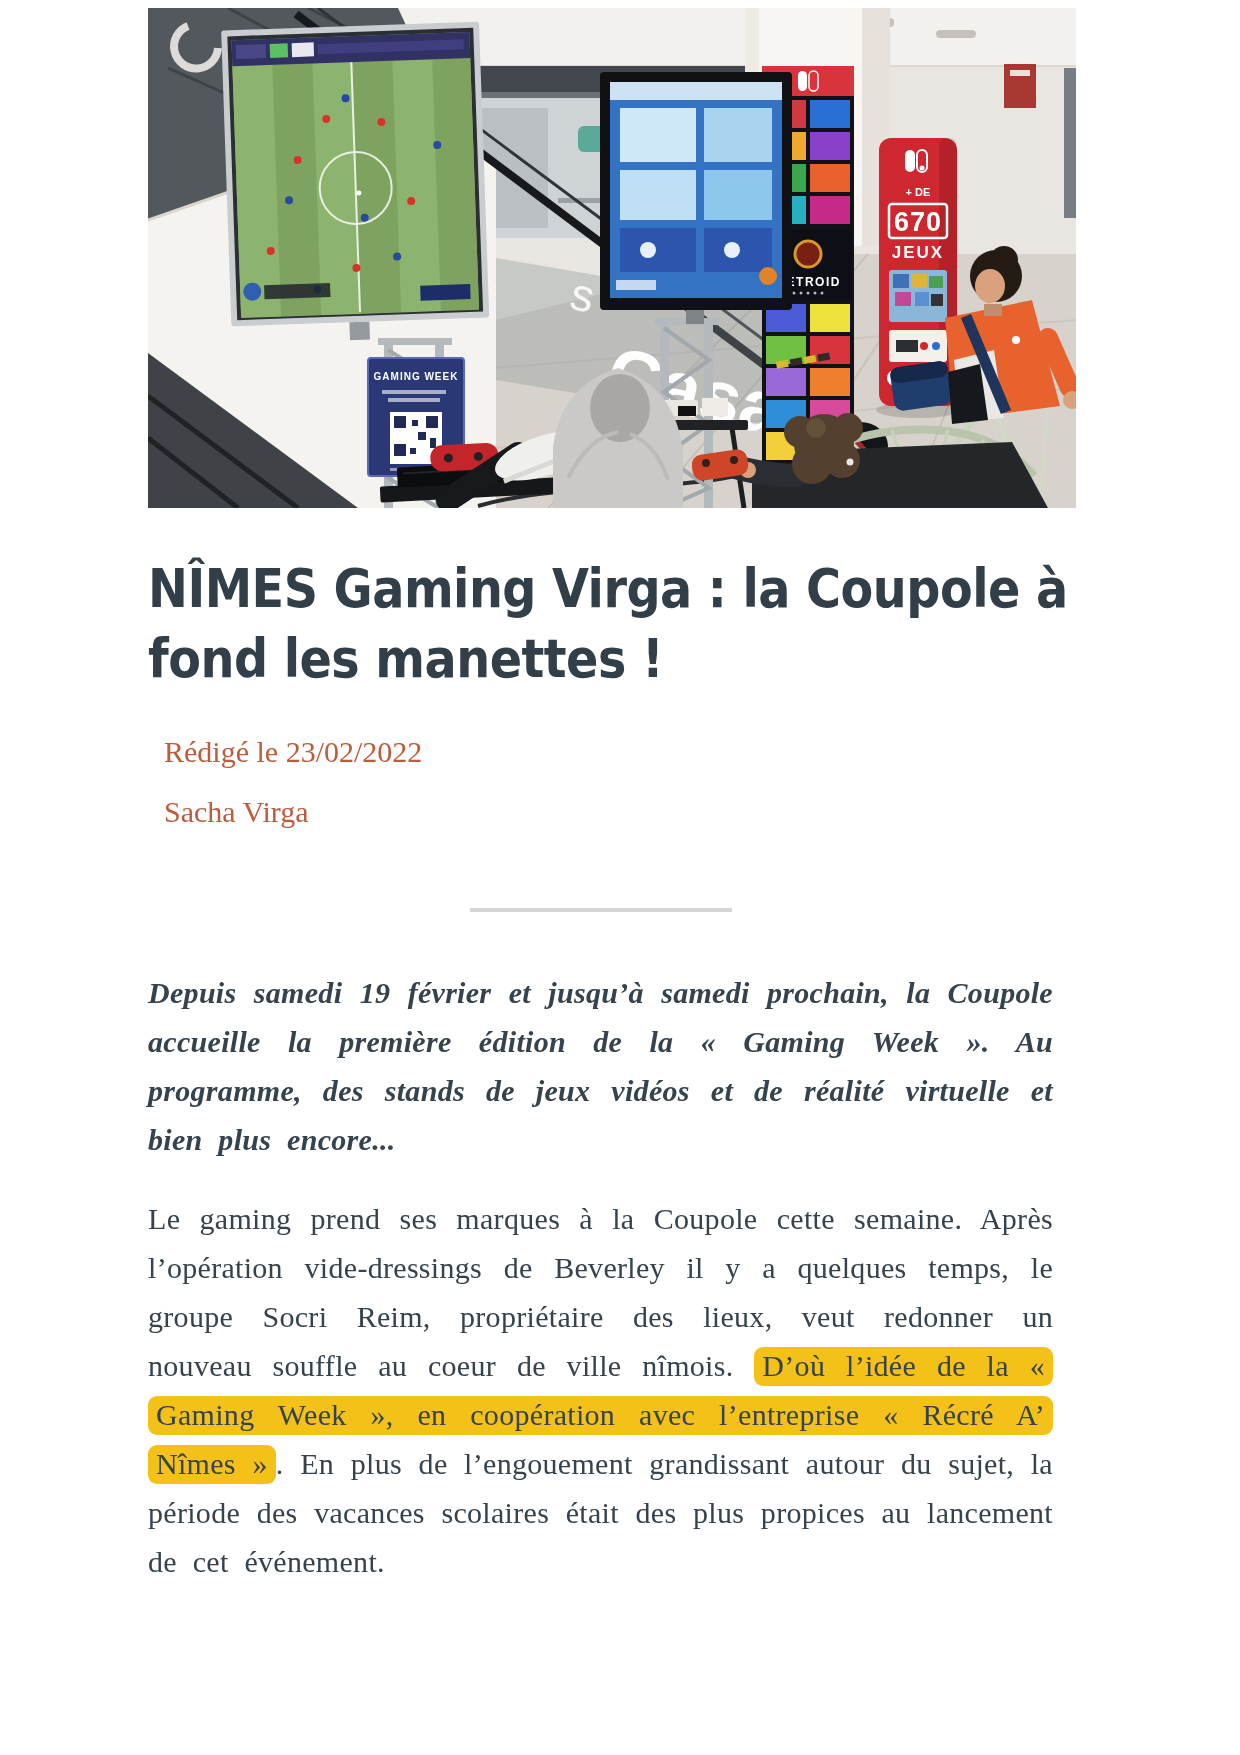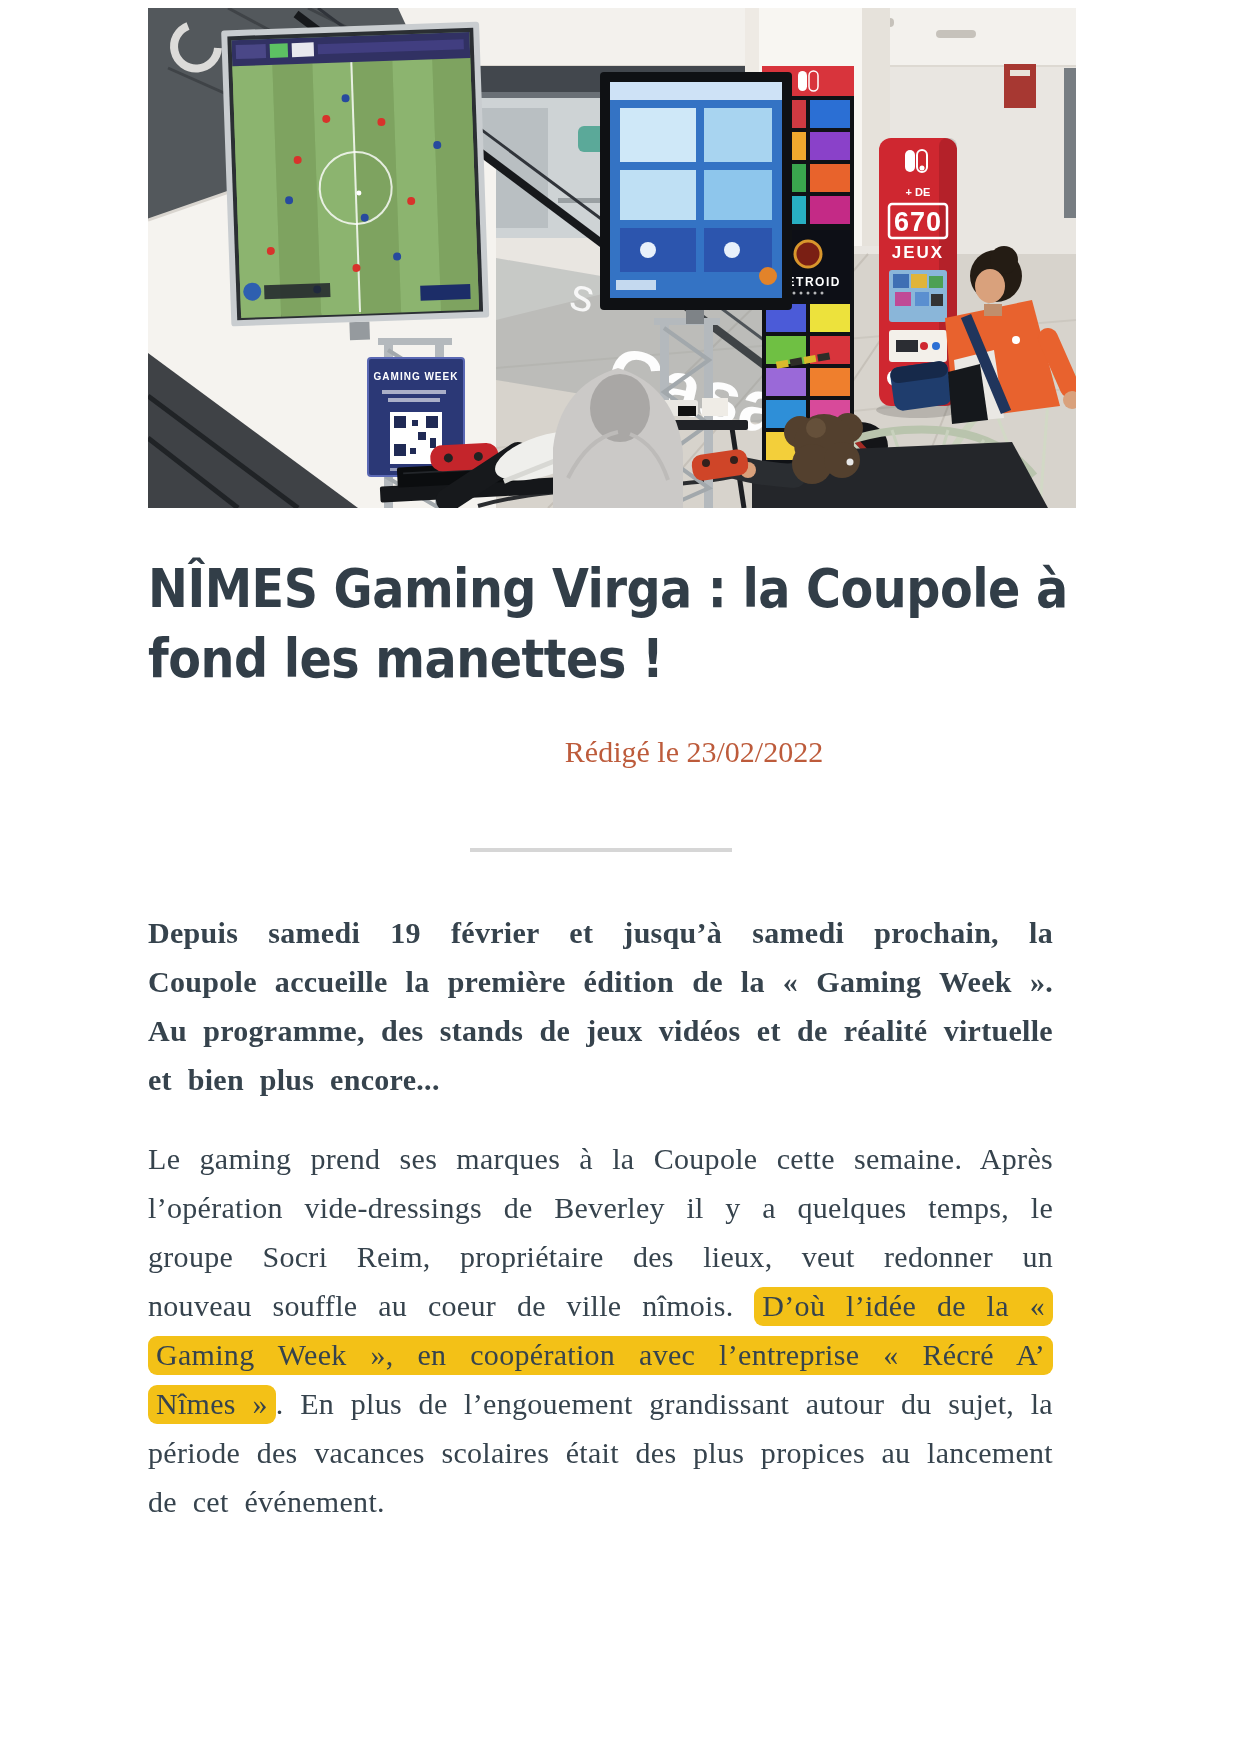--- a/index.html
+++ b/index.html
@@ -7,25 +7,25 @@
   .page{padding:8px 0 0 148px;box-sizing:border-box;}
   figure.hero{margin:0;width:928px;height:500px;overflow:hidden;}
   figure.hero svg{display:block;}
   h1.title{
     margin:46px 0 0 0;width:950px;
     font-family:"DejaVu Sans Condensed","Liberation Sans",sans-serif;
     font-stretch:condensed;font-weight:700;font-size:53px;line-height:1.32;
     letter-spacing:-0.5px;color:var(--headline,#323e48);
   }
   .byline{margin-top:36px;font-size:30px;line-height:44px;color:var(--accent,#bd5b3b);}
-  .byline p{margin:16px;text-align:center;}
+  .byline p{margin:16px;}
   hr.divider{width:262px;border:0;border-top:4px solid var(--divider,#d6d6d6);margin:74px 0 0 322px;}
   p.lead{
     margin:56px 0 0 0;width:905px;font-weight:700;font-size:30px;line-height:49px;
-    text-align:justify;letter-spacing:0.3px;word-spacing:8px;color:var(--body_text,#36434d);
+    text-align:justify;letter-spacing:0.3px;word-spacing:8px;color:var(--body_text,#36434d);font-style:italic;
   }
   p.bodytext{
     margin:30px 0 0 0;width:905px;font-size:30px;line-height:49px;
     text-align:justify;letter-spacing:0.3px;word-spacing:8px;color:var(--body_text,#36434d);font-family:Liberation Serif, serif;
   }
   mark.hl{
     background:var(--highlight,#f3c117);color:inherit;
     border-radius:9px;padding:2px 8px 4px 8px;
     -webkit-box-decoration-break:clone;box-decoration-break:clone;
   }
@@ -333,20 +333,21 @@
           <circle cx="702" cy="454" r="3.5" fill="#e8e8e8"></circle>
         </g>
       </g>
     </svg>
   </figure>
 
   <h1 class="title">NÎMES Gaming Virga : la Coupole à fond les manettes !</h1>
 
   <div class="byline">
     <p>Rédigé le 23/02/2022</p>
+    <p>Sacha Virga</p>
   </div>
 
   <hr class="divider">
 
   <p class="lead">Depuis samedi 19 février et jusqu’à samedi prochain, la Coupole accueille la première édition de la « Gaming Week ». Au programme, des stands de jeux vidéos et de réalité virtuelle et bien plus encore...</p>
 
   <p class="bodytext"><span>Le gaming prend ses marques à la Coupole cette semaine. Après l’opération vide-dressings de Beverley il y a quelques temps, le groupe Socri Reim, propriétaire des lieux, veut redonner un nouveau souffle au coeur de ville nîmois. </span><mark class="hl">D’où l’idée de la « Gaming Week », en coopération avec l’entreprise « Récré A’ Nîmes »</mark><span>. En plus de l’engouement grandissant autour du sujet, la période des vacances scolaires était des plus propices au lancement de cet événement.</span></p>
 
 </main>
 

